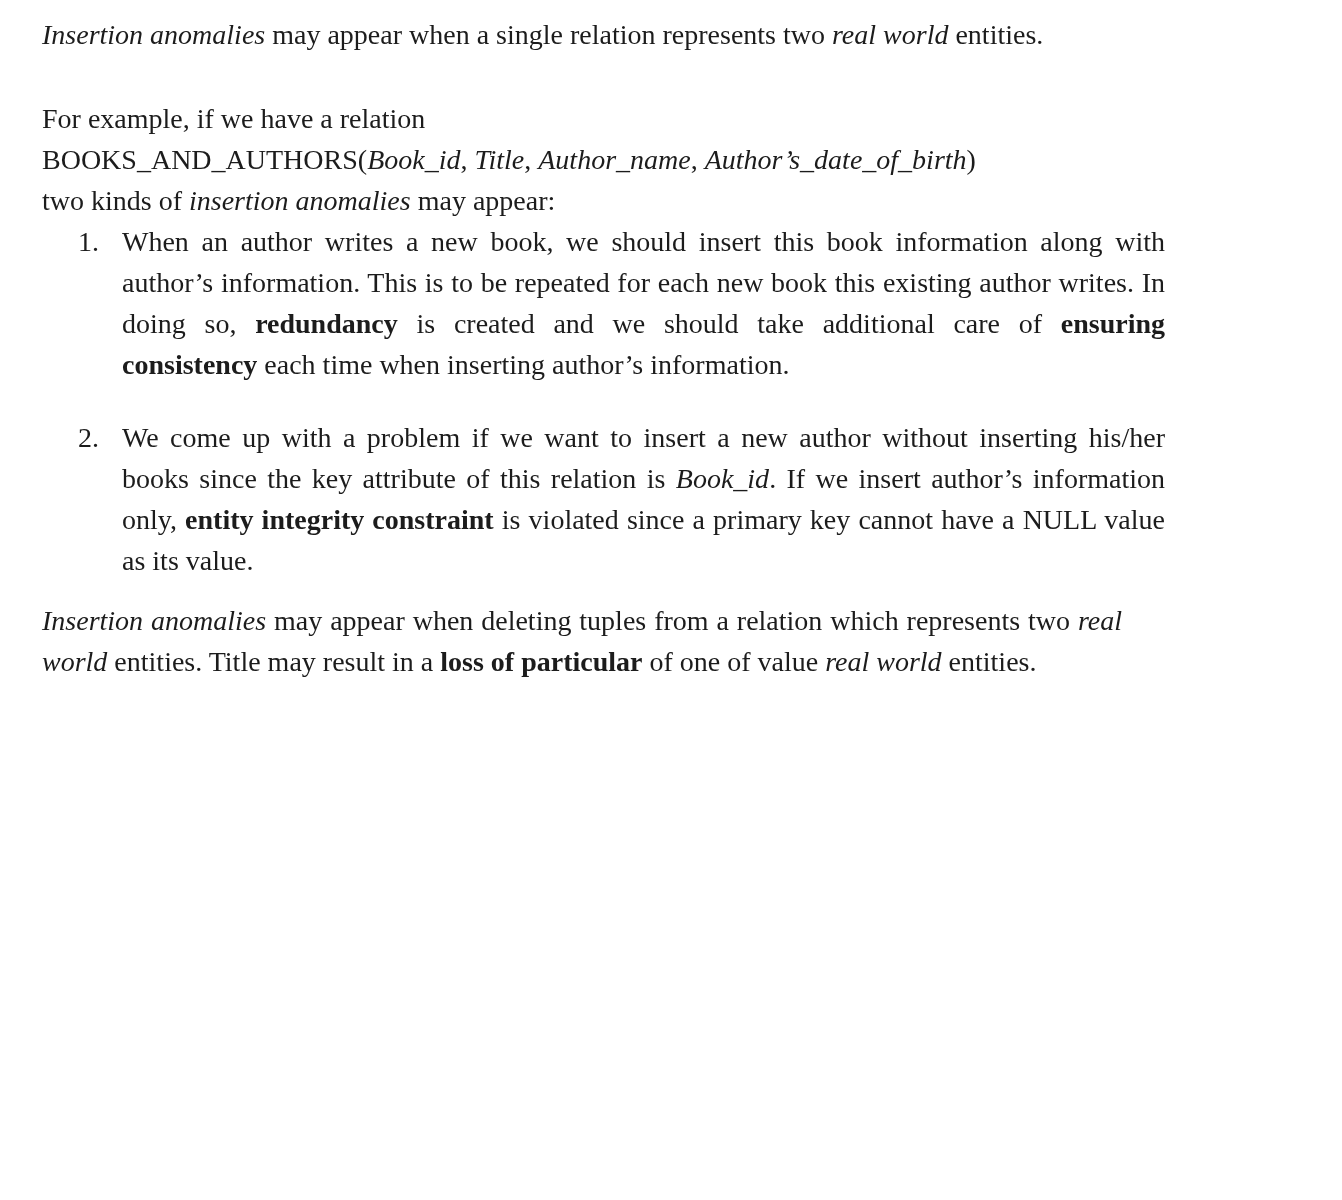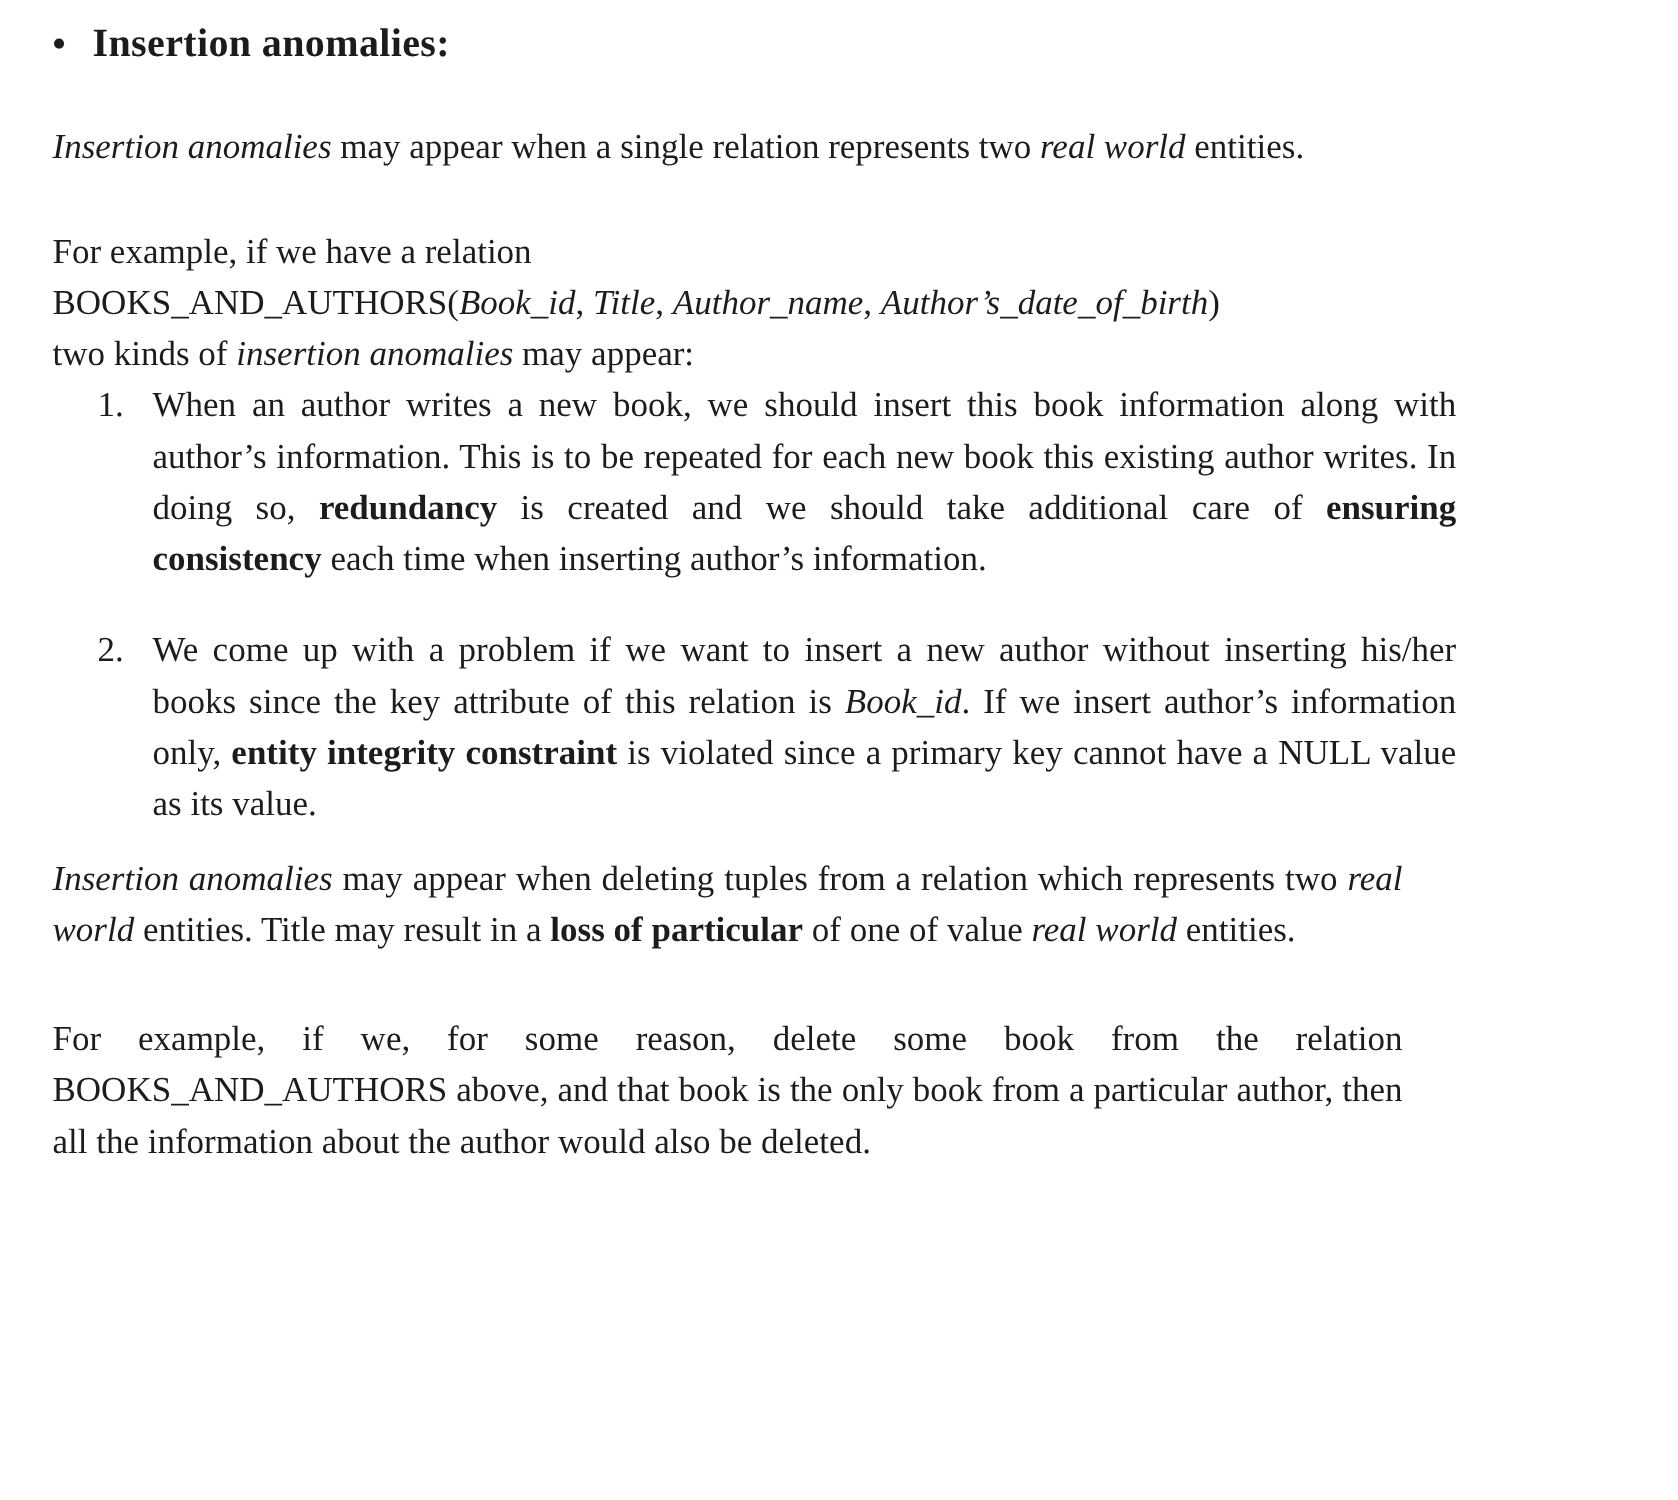--- a/index.html
+++ b/index.html
@@ -65,34 +65,30 @@
   .mb-i1 { margin-bottom: 32px; }
   .mb-i2 { margin-bottom: 19px; }
   .mb-h2 { margin-bottom: 39px; }
   .mb-p3 { margin-bottom: 46px; }
 </style>
 </head>
 <body>
 
 <div class="doc">
 
-  <div class="block heading mb-h1">
-    <span class="bullet">•</span><span><span class="b">Insertion anomalies:</span></span>
-  </div>
 
   <div class="block para mb-p1"><span class="i">Insertion anomalies</span><span> may appear when a single relation represents two </span><span class="i">real world</span><span> entities.</span></div>
 
   <div class="block para wide mb-p2"><span>For example, if we have a relation</span><br><span>BOOKS_AND_AUTHORS(</span><span class="i u">Book_id</span><span>, </span><span class="i">Title</span><span>, </span><span class="i">Author_name</span><span>, </span><span class="i">Author’s_date_of_birth</span><span>)</span><br><span>two kinds of </span><span class="i">insertion anomalies</span><span> may appear:</span></div>
 
   <div class="block li mb-i1">
     <span class="num">1.</span><span><span>When an author writes a new book, we should insert this book information along with author’s information. This is to be repeated for each new book this existing author writes. In doing so, </span><span class="b">redundancy</span><span> is created and we should take additional care of </span><span class="b">ensuring consistency</span><span> each time when inserting author’s information.</span></span>
   </div>
 
   <div class="block li mb-i2">
     <span class="num">2.</span><span><span>We come up with a problem if we want to insert a new author without inserting his/her books since the key attribute of this relation is </span><span class="i u">Book_id</span><span>. If we insert author’s information only, </span><span class="b">entity integrity constraint</span><span> is violated since a primary key cannot have a NULL value as its value.</span></span>
   </div>
 
 
   <div class="block para mb-p3"><span class="i">Insertion anomalies</span><span> may appear when deleting tuples from a relation which represents two </span><span class="i">real world</span><span> entities. Title may result in a </span><span class="b">loss of particular</span><span> of one of value </span><span class="i">real world</span><span> entities.</span></div>
 
-  <div class="block para"><span>For example, if we, for some reason, delete some book from the relation BOOKS_AND_AUTHORS above, and that book is the only book from a particular author, then all the information about the author would also be deleted.</span></div>
 
 </div>
 
 </body></html>

